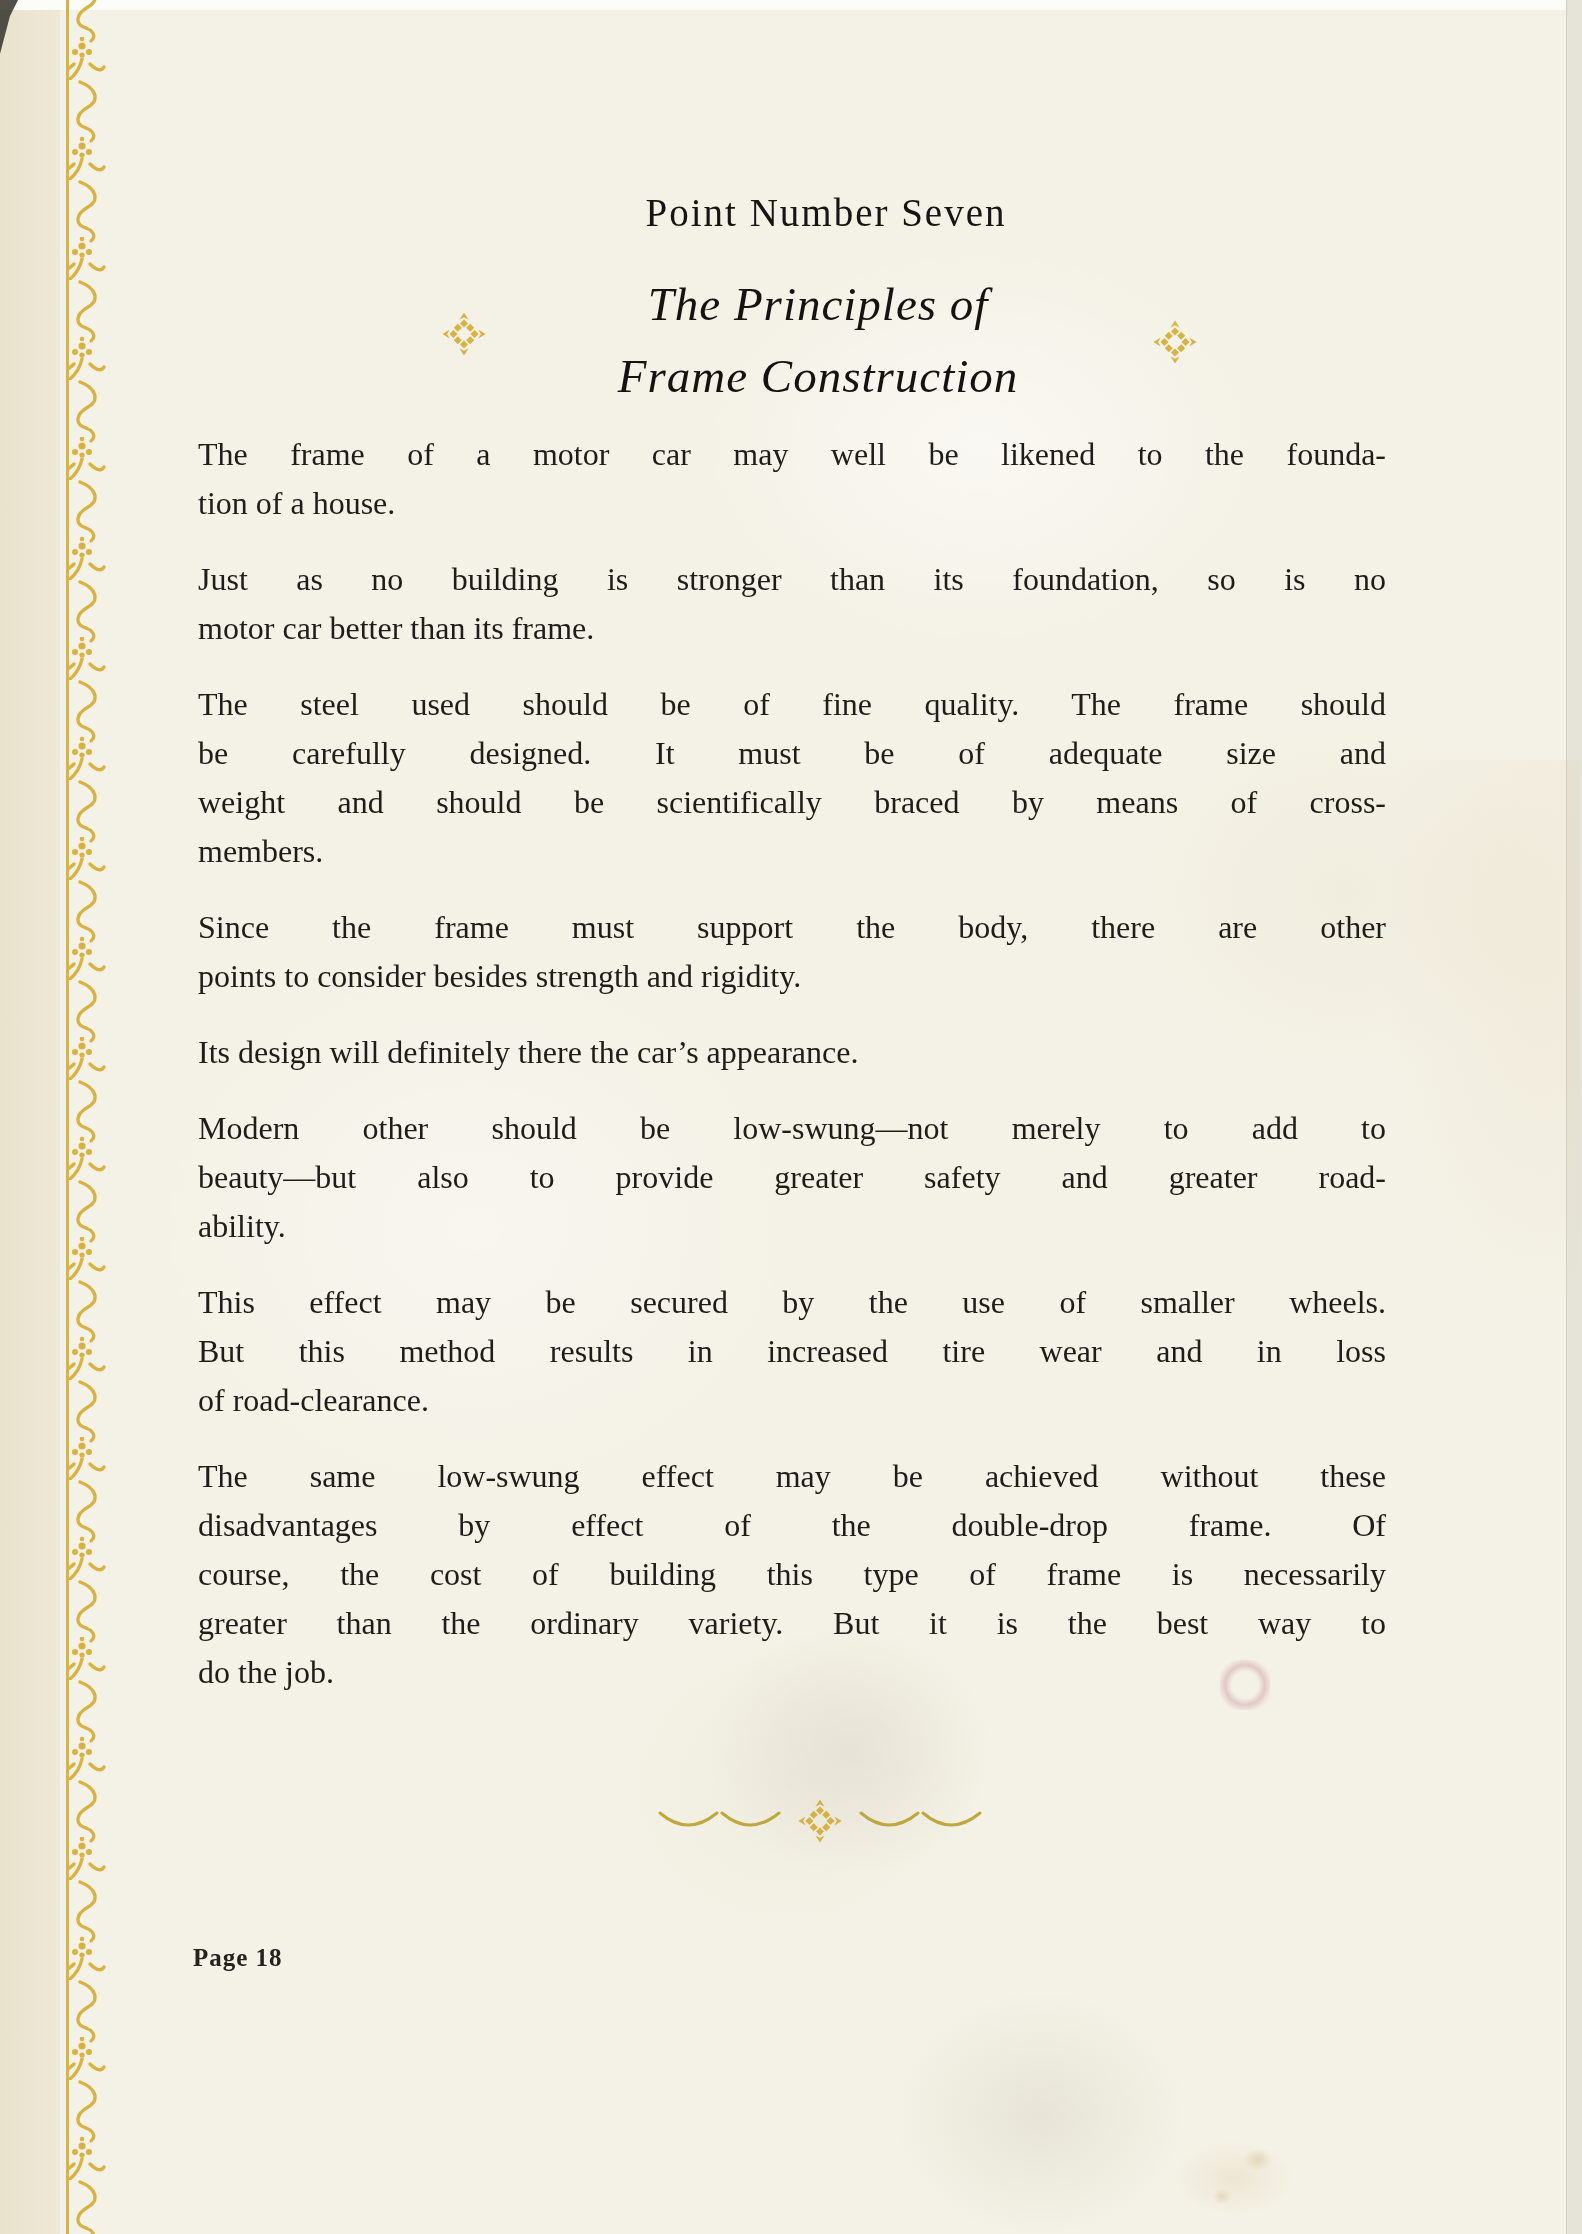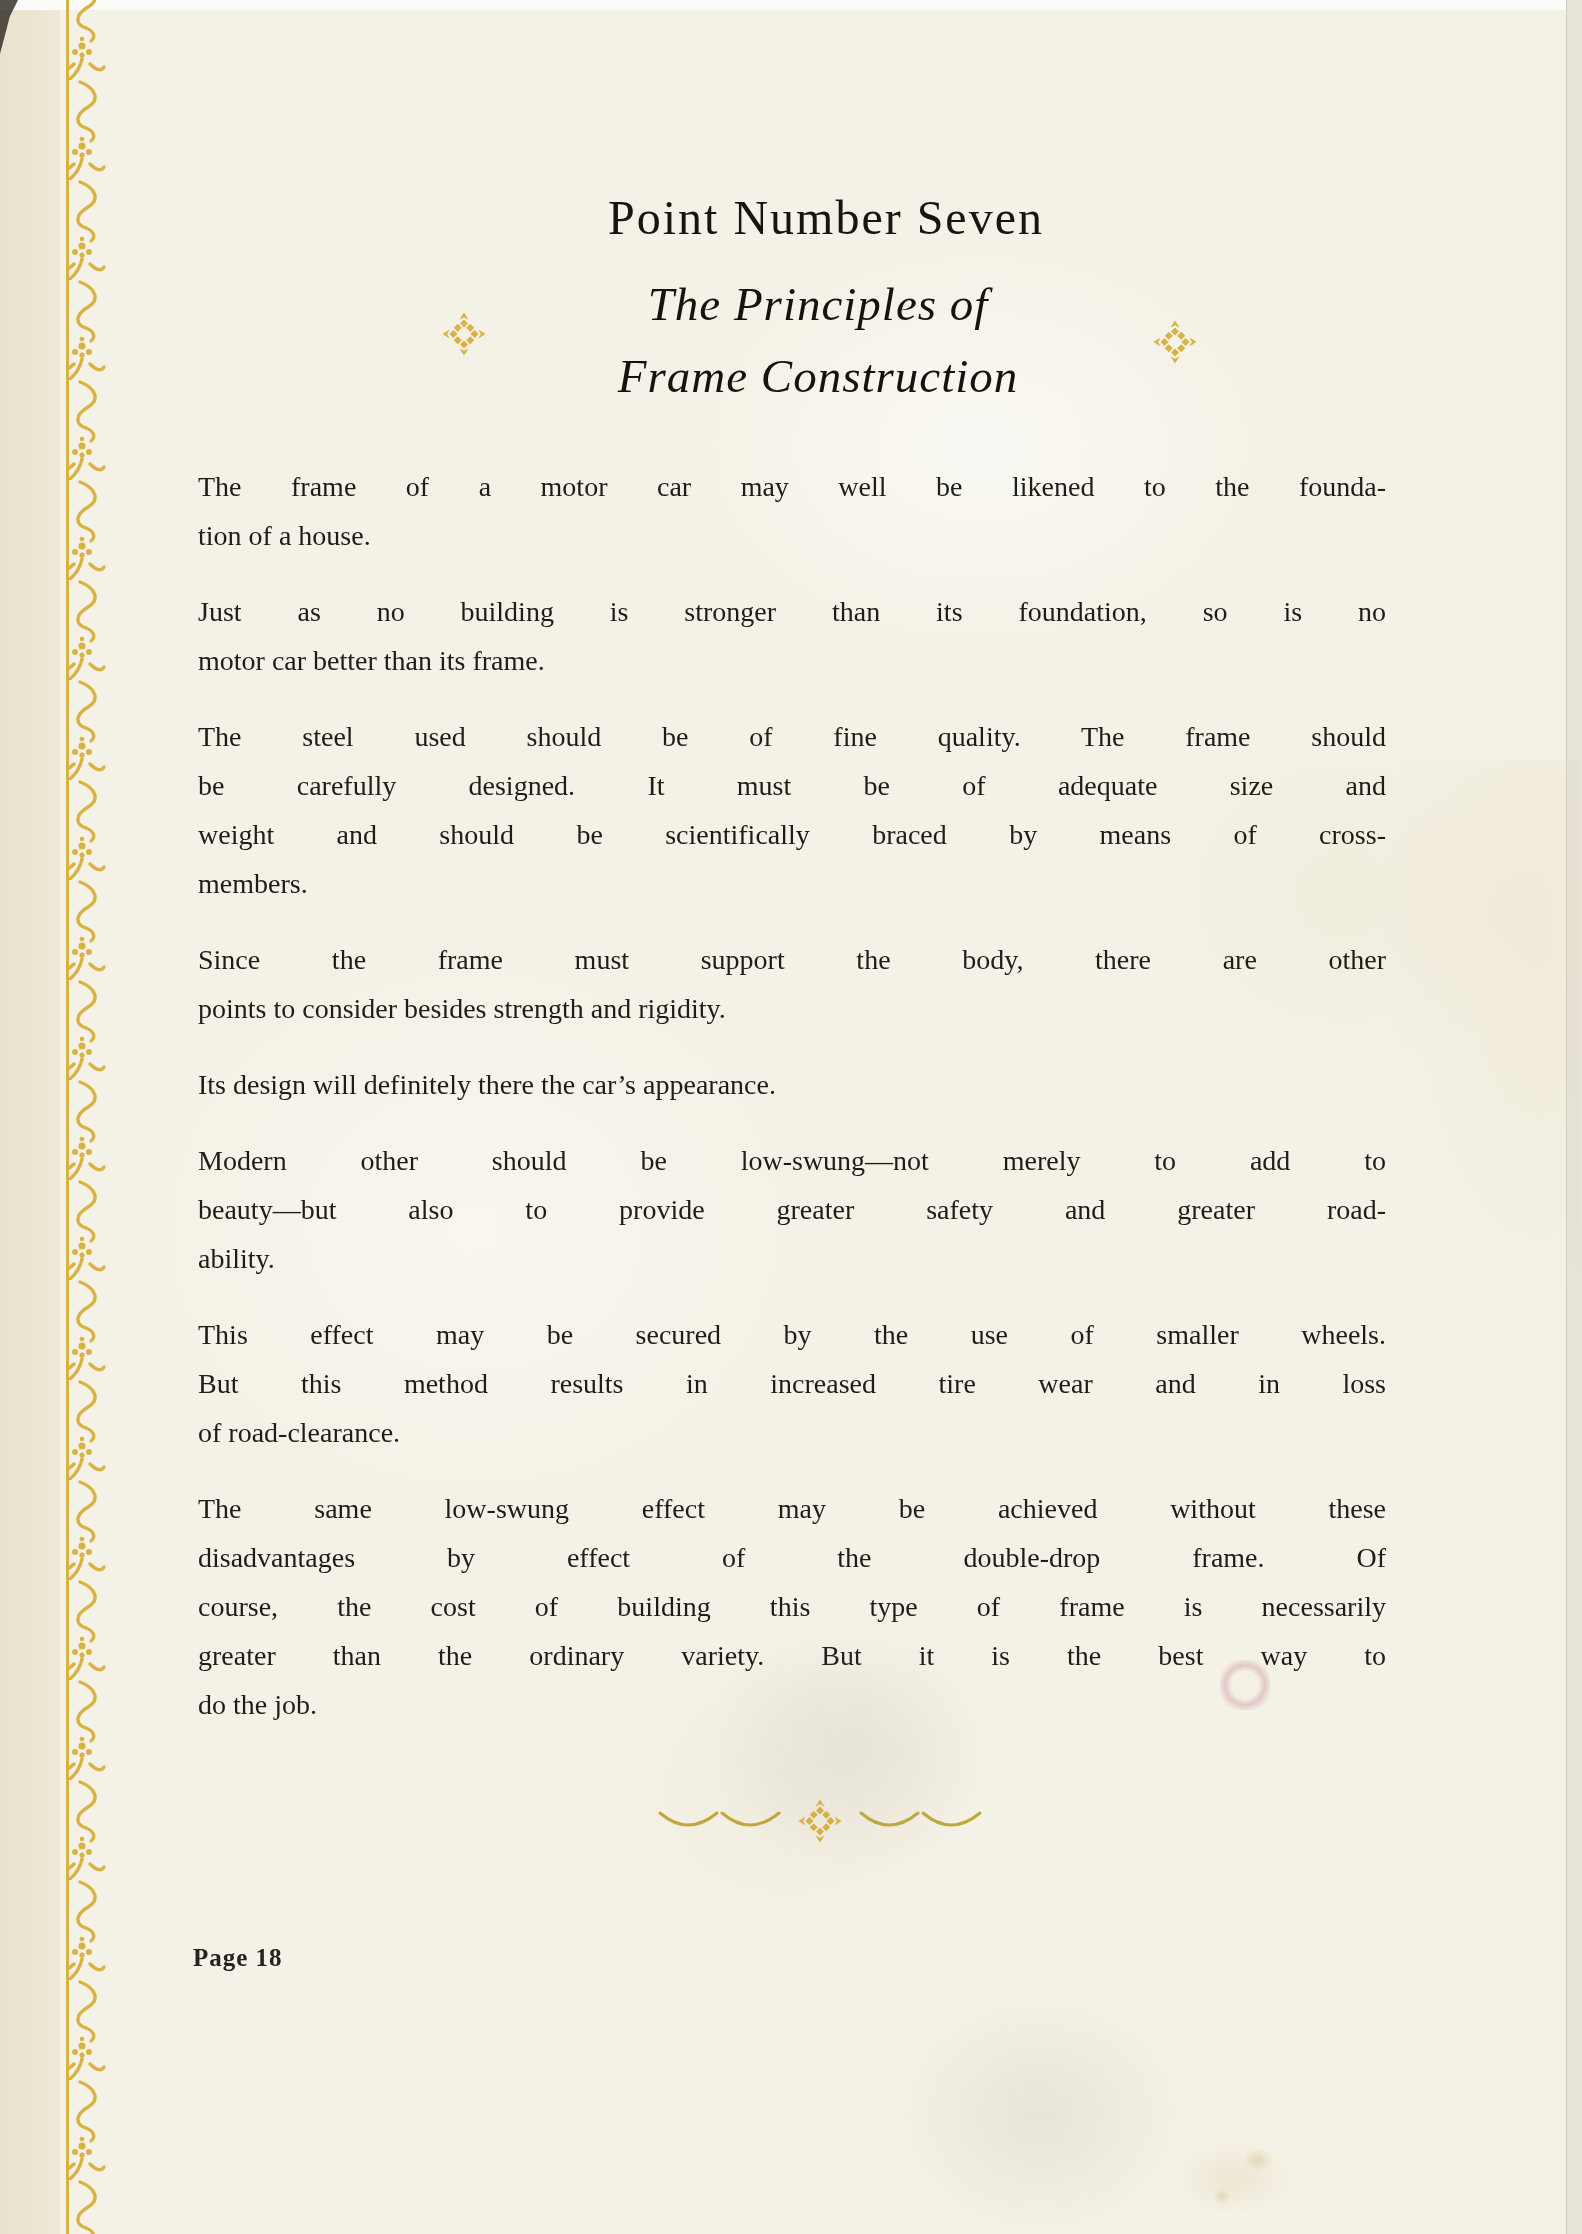--- a/index.html
+++ b/index.html
@@ -41,36 +41,36 @@
     background:#35332b;opacity:.85;
     clip-path:polygon(0 0,100% 0,55% 30%,0 100%);
   }
   .border-svg{position:absolute;left:58px;top:0;}
   .gold-fill{fill:var(--gold);}
   .divider-stroke{stroke:var(--divider-gold);}
 
   .kicker{
     position:absolute;left:70px;right:0;top:190px;
     margin:0;text-align:center;
-    font-size:48px;font-weight:normal;letter-spacing:2px;
+    font-size:39px;font-weight:normal;letter-spacing:2px;
     color:#161513;
   }
   .subtitle{
     position:absolute;left:70px;right:16px;top:268px;
     text-align:center;font-style:italic;
     font-size:47px;line-height:72px;letter-spacing:1px;
     color:#14130f;
   }
   .ornament{position:absolute;width:46px;height:46px;}
   .ornament.left{left:441px;top:311px;}
   .ornament.right{left:1152px;top:319px;}
 
   .body-text{
     position:absolute;left:198px;top:430px;width:1188px;
-    font-size:28px;line-height:49px;margin-top:32px;
+    font-size:32px;line-height:49px;
   }
   .para{margin:0 0 27px 0;}
   .line{text-align:justify;text-align-last:justify;}
   .line.last{text-align-last:left;}
 
   .divider-svg{position:absolute;left:650px;top:1793px;}
 
   .page-number{
     position:absolute;left:193px;top:1944px;
     font-size:25px;font-weight:bold;letter-spacing:1px;color:#25231f;

